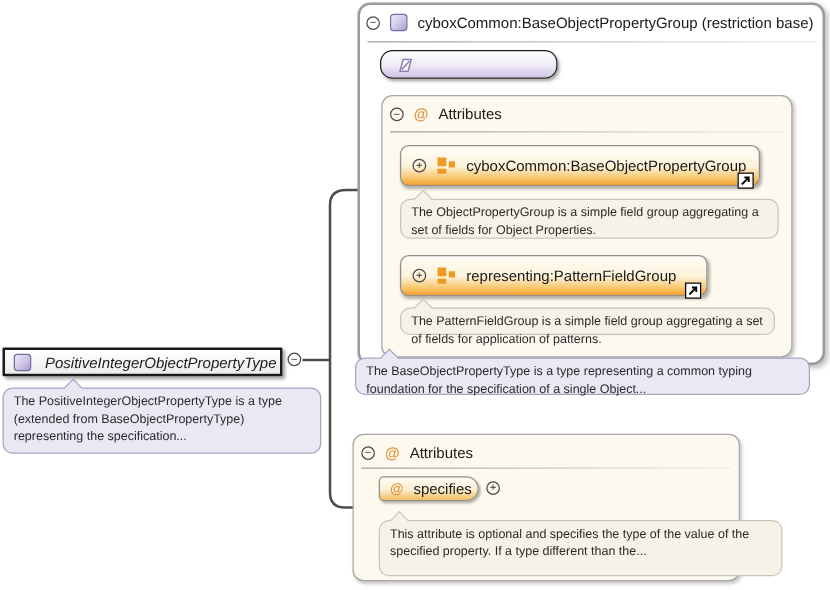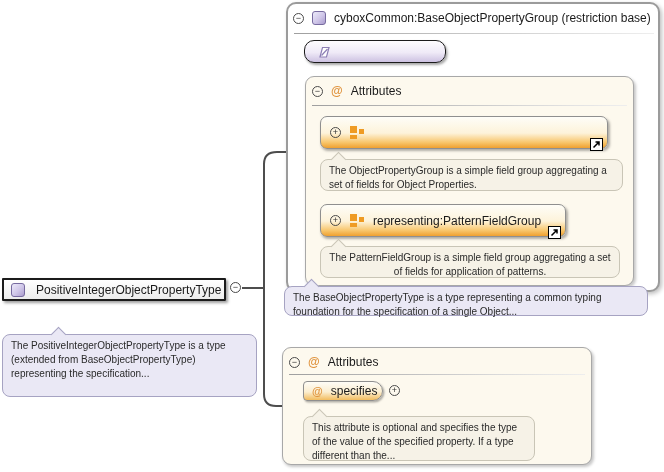--- a/index.html
+++ b/index.html
@@ -31,21 +31,21 @@
   }
   .note.lavender { background:#eae8f5; border-color:#a6a3c2; }
   .note.lavender .pointer { background:#eae8f5; border-color:#a6a3c2; }
   .at { color:#e09540; font-weight:bold; font-size:12px; line-height:1; }
 
   
   .elembox {
     position:absolute; left:2px; top:278px; width:224px; height:23px;
     background:linear-gradient(#ffffff,#ececec); border:2px solid #1b1b1b;
     border-radius:1px; box-shadow:2px 2px 3px rgba(0,0,0,0.38);
-    display:flex; align-items:center; padding-left:7px; gap:11px; z-index:2;
+    display:flex; align-items:center; padding-left:7px; gap:11px; z-index:2;font-style:italic;
   }
   .typeicon {
     width:14px; height:14px; border:1px solid #776ba0; border-radius:3px;
     background:linear-gradient(135deg,#eceafa 0%,#cfc6e8 55%,#aa9ccd 100%);
     flex:0 0 auto;
   }
   .elembox .lbl, .hdr .lbl { font-size:12px; white-space:nowrap; }
 
   
   .container {
@@ -108,21 +108,21 @@
   </svg>
 
   <div class="elembox">
     <span class="typeicon"></span>
     <span class="lbl">PositiveIntegerObjectPropertyType</span>
   </div>
   <div class="circ" style="position:absolute;left:230px;top:282px;z-index:2;">
     <span>−</span>
   </div>
 
-  <div class="note lavender" style="left:2px;top:310px;width:255px;height:63px;margin-top:24px;">
+  <div class="note lavender" style="left:2px;top:310px;width:255px;height:53px;">
     <span class="pointer" style="left:50px;"></span>
     <span>The PositiveIntegerObjectPropertyType is a type (extended from BaseObjectPropertyType) representing the specification...</span>
   </div>
 
   <div class="container">
     <div class="hdr" style="left:5px;top:7px;">
       <span class="circ">
         <span>−</span>
       </span>
       <span class="typeicon"></span>
@@ -149,20 +149,21 @@
 
       <div class="grpbox" style="left:14px;top:39px;width:288px;">
         <span class="circ" style="background:transparent;">
           <span>+</span>
         </span>
         <span class="grpicon">
             <i class="s1"></i>
             <i class="s2"></i>
             <i class="s3"></i>
           </span>
+        <span>cyboxCommon:BaseObjectPropertyGroup</span>
         <span class="extlink">
           <svg width="9" height="9">
               <path d="M1.5,7.5 L7,2 M3.5,2 H7 V5.5" stroke="#000" stroke-width="1.5" fill="none"></path>
             </svg>
         </span>
       </div>
       <div class="note" style="left:14px;top:82px;width:303px;height:32px;">
         <span class="pointer" style="left:12px;"></span>
         <span>The ObjectPropertyGroup is a simple field group aggregating a set of fields for Object Properties.</span>
       </div>
@@ -176,21 +177,21 @@
             <i class="s2"></i>
             <i class="s3"></i>
           </span>
         <span>representing:PatternFieldGroup</span>
         <span class="extlink">
           <svg width="9" height="9">
               <path d="M1.5,7.5 L7,2 M3.5,2 H7 V5.5" stroke="#000" stroke-width="1.5" fill="none"></path>
             </svg>
         </span>
       </div>
-      <div class="note" style="left:14px;top:169px;width:300px;height:32px;text-align:center;">
+      <div class="note" style="left:14px;top:169px;width:300px;height:22px;">
         <span class="pointer" style="left:12px;"></span>
         <span>The PatternFieldGroup is a simple field group aggregating a set of fields for application of patterns.</span>
       </div>
     </div>
   </div>
 
   <div class="note lavender" style="left:284px;top:286px;width:364px;height:30px;">
     <span class="pointer" style="left:21px;"></span>
     <span>The BaseObjectPropertyType is a type representing a common typing foundation for the specification of a single Object...</span>
   </div>
@@ -206,19 +207,19 @@
     <div class="sep" style="left:6px;top:26px;width:296px;"></div>
 
     <div class="attrtag">
       <span class="at" style="font-size:11px;">@</span>
       <span>specifies</span>
     </div>
     <div class="circ" style="position:absolute;left:106px;top:37px;background:#fdf9ee;">
       <span>+</span>
     </div>
 
-    <div class="note" style="left:20px;top:68px;width:232px;height:45px;">
+    <div class="note" style="left:20px;top:68px;width:323px;height:45px;">
       <span class="pointer" style="left:10px;"></span>
       <span>This attribute is optional and specifies the type of the value of the specified property. If a type different than the...</span>
     </div>
   </div>
 
 </div>
 
 </body></html>

